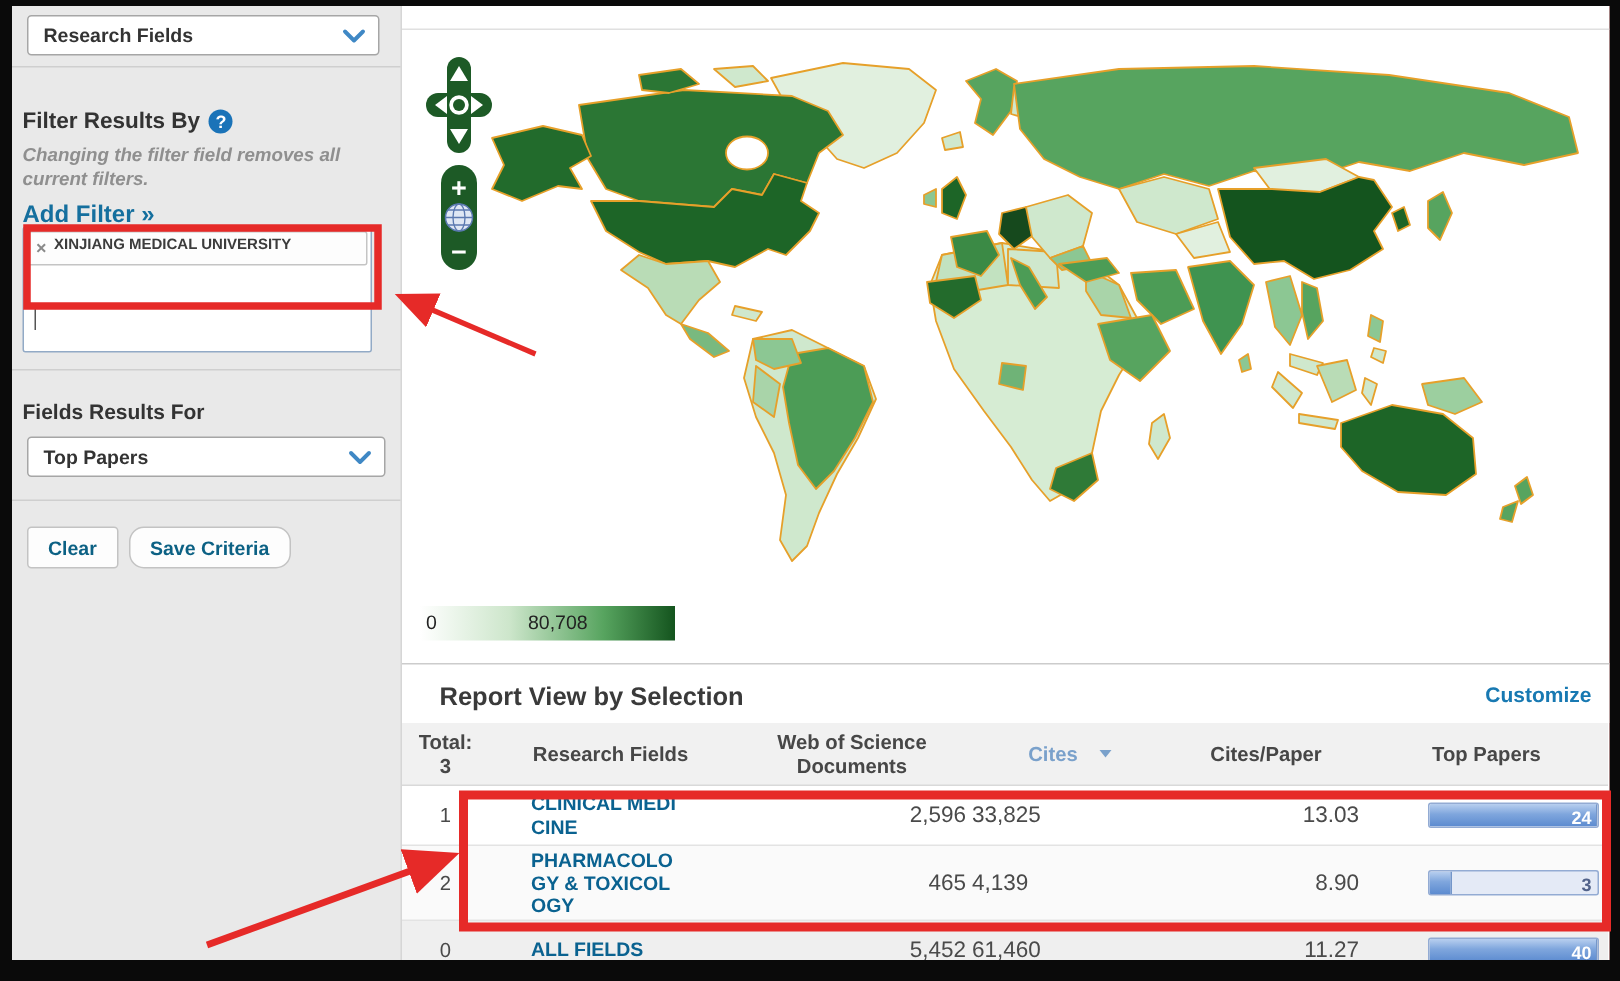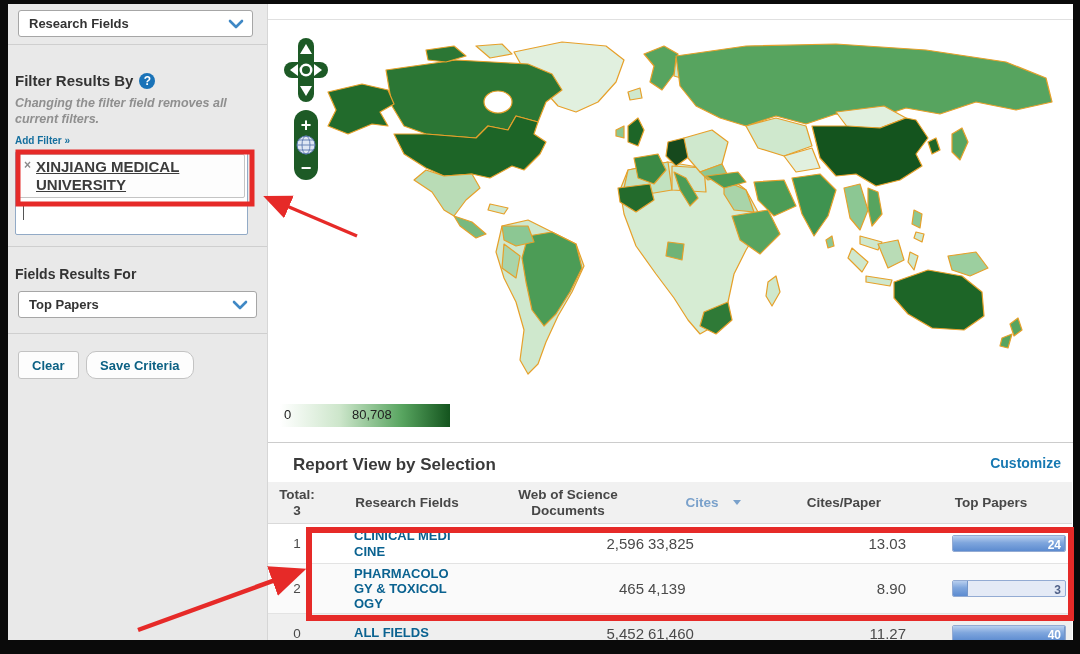--- a/index.html
+++ b/index.html
@@ -10,25 +10,25 @@
   
   .sidebar { position:absolute; left:0; top:0; width:260px; height:636px; background:#e9e9e9; border-right:1px solid #d6d6d6; }
   .dropdown { position:absolute; left:10px; width:235px; height:27px; background:#fff; border:1px solid #a6a6a6; border-radius:3px; display:flex; align-items:center; justify-content:space-between; padding:0 8px 0 10px; cursor:pointer; }
   .dropdown .dd-label { font-size:13px; font-weight:bold; color:#333; }
   .dd1 { top:6px; }
   .dd2 { top:287px; width:239px; }
   .divider { position:absolute; left:0; width:100%; height:1px; background:#cfcfcf; }
   .sb-heading { position:absolute; left:7px; font-size:15px; font-weight:bold; color:#333; display:flex; align-items:center; gap:6px; }
   .help-icon { display:inline-flex; width:16px; height:16px; border-radius:50%; background:#1a73b8; color:#fff; font-size:12px; font-weight:bold; align-items:center; justify-content:center; cursor:pointer; }
   .sb-note { position:absolute; left:7px; top:92px; width:244px; font-size:12.5px; font-style:italic; font-weight:bold; color:#8f8f8f; line-height:1.25; }
-  .add-filter { position:absolute; left:7px; top:131px; font-size:10px; font-weight:bold; color:#156f9e; cursor:pointer; }
+  .add-filter { position:absolute; left:7px; top:131px; font-size:16px; font-weight:bold; color:#156f9e; cursor:pointer; }
   .filter-box { position:absolute; left:7px; top:147px; width:233px; height:84px; background:#fff; border:1px solid #92aac6; border-radius:2px; }
   .filter-tag { margin:2px; border:1px solid #c4c4c4; border-radius:2px; background:#fdfdfd; padding:3px 6px 3px 5px; display:flex; gap:5px; }
   .tag-x { color:#8a8a8a; font-weight:bold; font-size:12px; line-height:15px; cursor:pointer; }
-  .tag-label { font-size:15px; font-weight:bold; color:#3c3c3c; line-height:1.2;text-decoration:underline; }
+  .tag-label { font-size:10px; font-weight:bold; color:#3c3c3c; line-height:1.2; }
   .caret { position:absolute; left:7px; top:54px; width:1px; height:14px; background:#555; }
   .btn { position:absolute; top:347px; height:28px; background:#fdfdfd; border:1px solid #c3c3c3; border-radius:3px; font-size:13px; font-weight:bold; color:#0c6184; padding:0 13px; cursor:pointer; font-family:"Liberation Sans",sans-serif; }
   .btn-clear { left:10px; }
   .btn-save { left:78px;border-radius:10px; }
 
   
   .main { position:absolute; left:260px; top:0; width:805px; height:636px; background:#fff; }
   .main-topline { position:absolute; left:0; top:15px; width:100%; height:1px; background:#e0e0e0; }
   .map-wrap { position:absolute; left:8px; top:26px; width:792px; height:366px; }
   .map-controls { position:absolute; left:14px; top:30px; }

